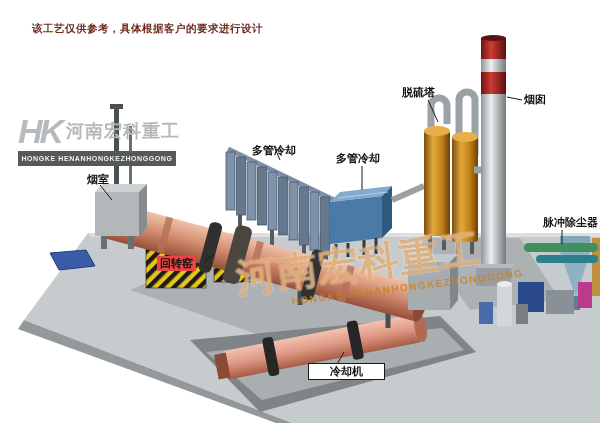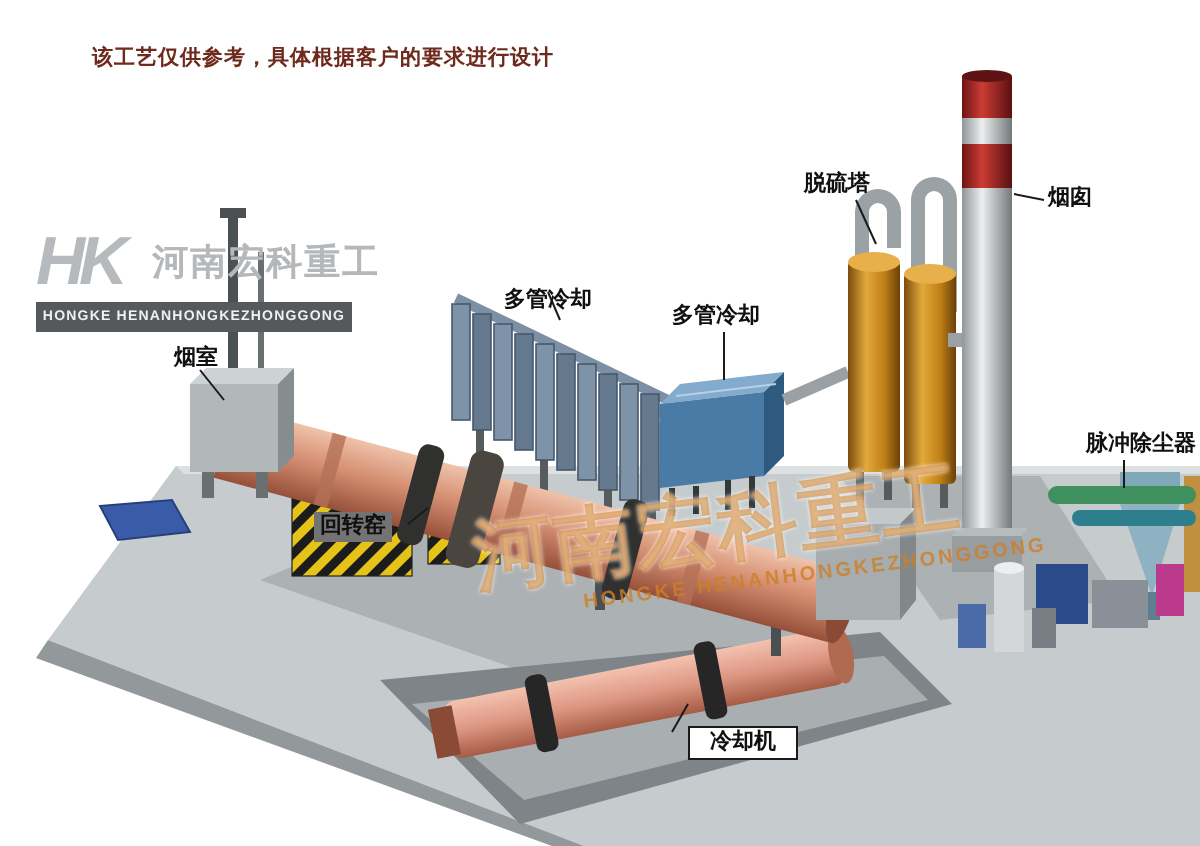--- a/index.html
+++ b/index.html
@@ -1,33 +1,33 @@
 <!DOCTYPE html>
 <html><head>
 <meta charset="utf-8">
 <style>
   * { margin:0; padding:0; box-sizing:border-box; }
   html,body { background:#ffffff; font-family:"Liberation Sans", sans-serif; }
   .stage { position:relative; width:600px; height:423px; background:#ffffff; overflow:hidden; }
   .stage svg { position:absolute; left:0; top:0; }
 
   .disclaimer {
-    position:absolute; left:46px; top:22px;
+    position:absolute; left:32px; top:22px;
     font-size:10.5px; color:#6e2a1c; letter-spacing:.5px; font-weight:bold;
   }
 
   .eq-label {
     position:absolute; font-size:11px; font-weight:bold; color:#101010;
     white-space:nowrap; line-height:14px;
   }
-  .eq-label.boxed { background:#fff; border:1px solid #1a1a1a; padding:0 10px; line-height:15px;margin-left:36px; }
-  .eq-label.boxed-plain { background:#737373; padding:0 3px; line-height:15px; }
+  .eq-label.boxed { background:#fff; border:1px solid #1a1a1a; padding:0 21px; line-height:15px; }
+  .eq-label.boxed-plain { background:#ef4444; padding:0 3px; line-height:15px; }
 
   .wm-left { position:absolute; left:18px; top:114px; width:158px; }
-  .wm-left-row { display:flex; align-items:center; gap:15px;text-align:right; }
+  .wm-left-row { display:flex; align-items:center; gap:5px;text-align:right; }
   .wm-hk { font-size:34px; font-weight:800; font-style:italic; color:#b6babc; line-height:1; letter-spacing:-3px; }
   .wm-cn { font-size:18px; font-weight:bold; color:#b4b8ba; letter-spacing:1px; white-space:nowrap; }
   .wm-bar {
     margin-top:3px; background:#55595c; color:#eef0f1; font-size:7px;
     letter-spacing:.6px; text-align:center; padding:4px 2px; white-space:nowrap; font-weight:bold;
   }
 
   .wm-center { position:absolute; left:236px; top:234px; transform:rotate(-7deg); pointer-events:none; }
   .wm-center-cn {
     font-size:40px; font-weight:bold; color:rgba(206,126,38,.55);

